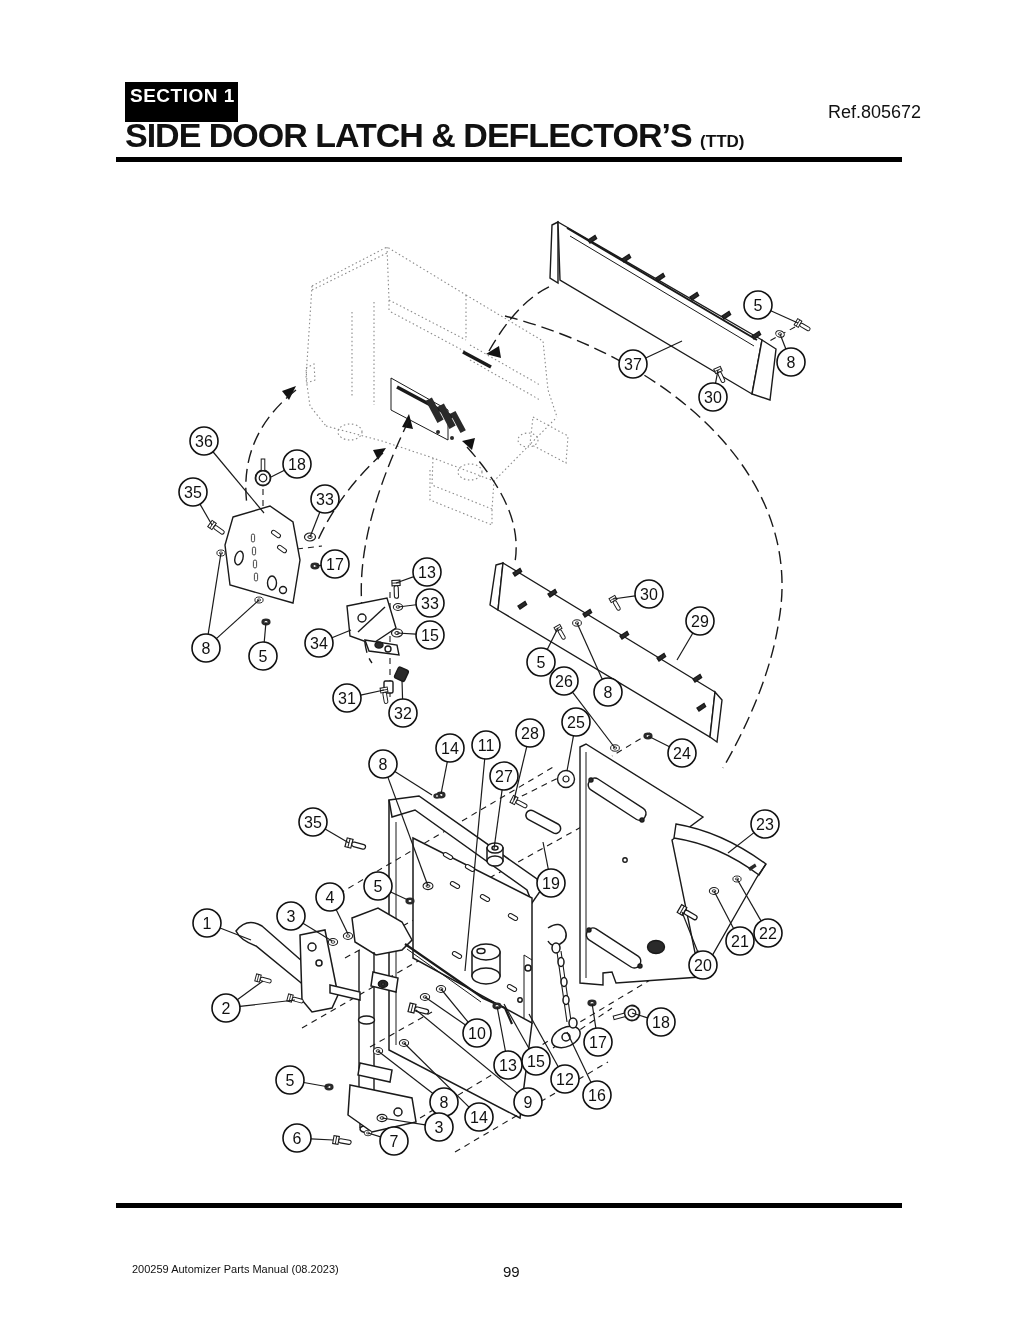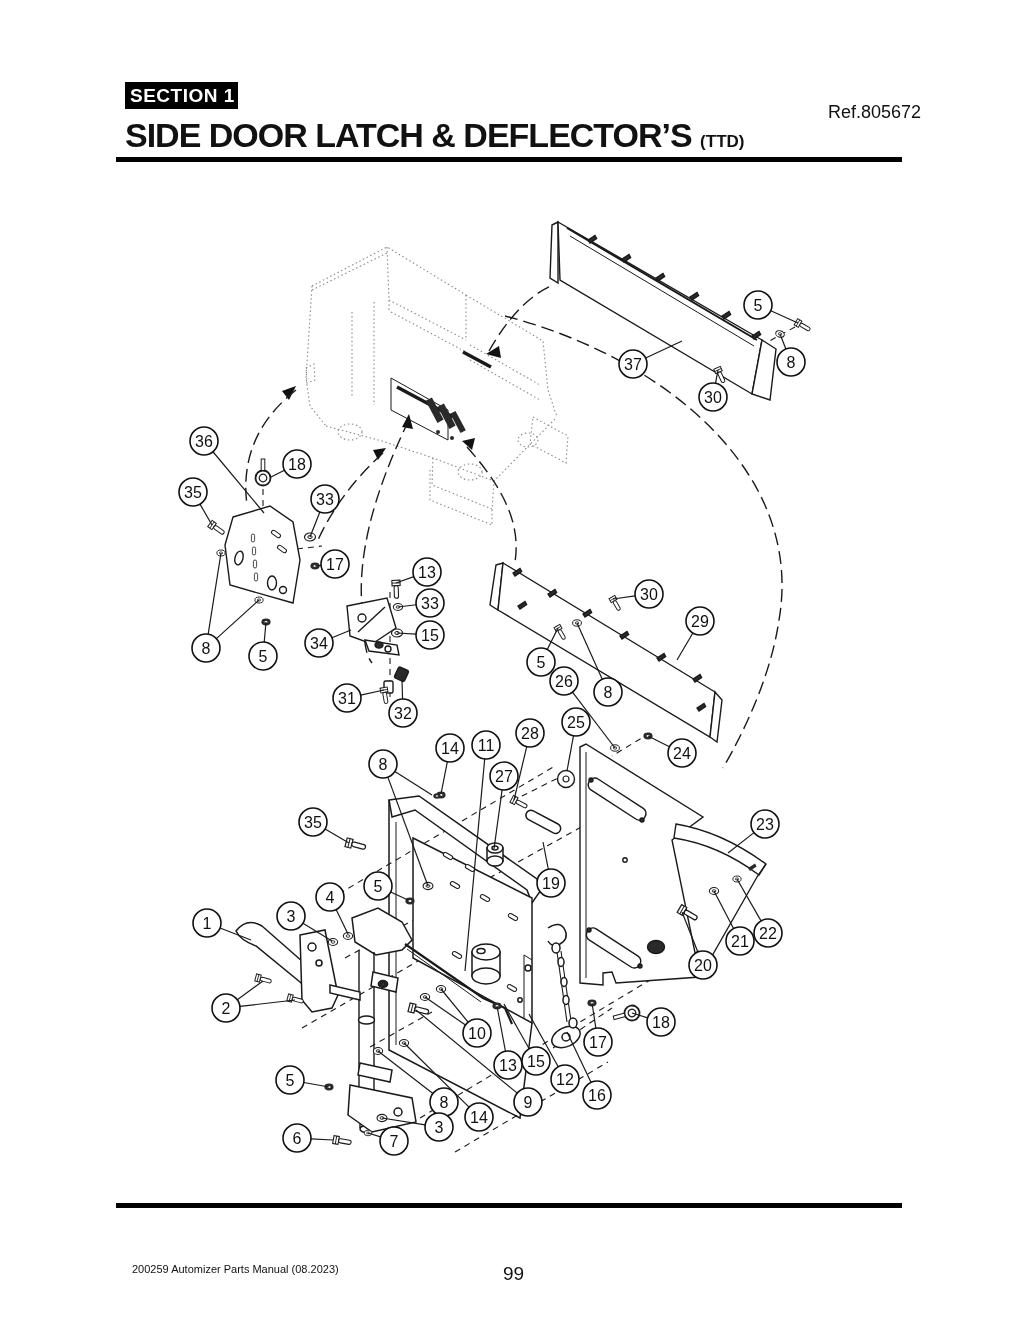--- a/index.html
+++ b/index.html
@@ -1,29 +1,29 @@
 <!DOCTYPE html>
 <html><head>
 <meta charset="utf-8">
 <style>
   html,body{margin:0;padding:0;background:#e8e8e8;}
   .page{position:relative;width:1024px;height:1326px;background:#fff;margin:0 auto;
         font-family:"Liberation Sans", sans-serif;color:#111;overflow:hidden;}
-  .section-box{position:absolute;left:125px;top:82px;width:108px;height:27px;
+  .section-box{position:absolute;left:125px;top:82px;width:108px;height:40px;
         background:#000;color:#fff;font-weight:bold;font-size:19px;line-height:27px;
         padding-left:5px;letter-spacing:.5px;}
   .title{position:absolute;left:125px;top:108px;font-weight:bold;font-size:34px;
         letter-spacing:-1px;white-space:nowrap;margin-top:8px;}
   .title .ttd{font-size:17px;letter-spacing:0;}
   .ref{position:absolute;left:828px;top:102px;font-size:18px;}
   .rule{position:absolute;left:116px;width:786px;height:5px;background:#000;}
   .rule-top{top:157px;}
   .rule-bottom{top:1203px;}
   .footer-left{position:absolute;left:132px;top:1263px;font-size:11px;}
-  .footer-page{position:absolute;left:503px;top:1263px;font-size:19px;}
+  .footer-page{position:absolute;left:503px;top:1263px;font-size:15px;}
   svg.diagram{position:absolute;left:0;top:0;}
   svg text.co{font-family:"Liberation Sans",sans-serif;font-size:16px;fill:#111;}
 </style>
 </head>
 <body>
 
 <div class="page">
 
   <div class="section-box">SECTION 1</div>
   <div class="title">

